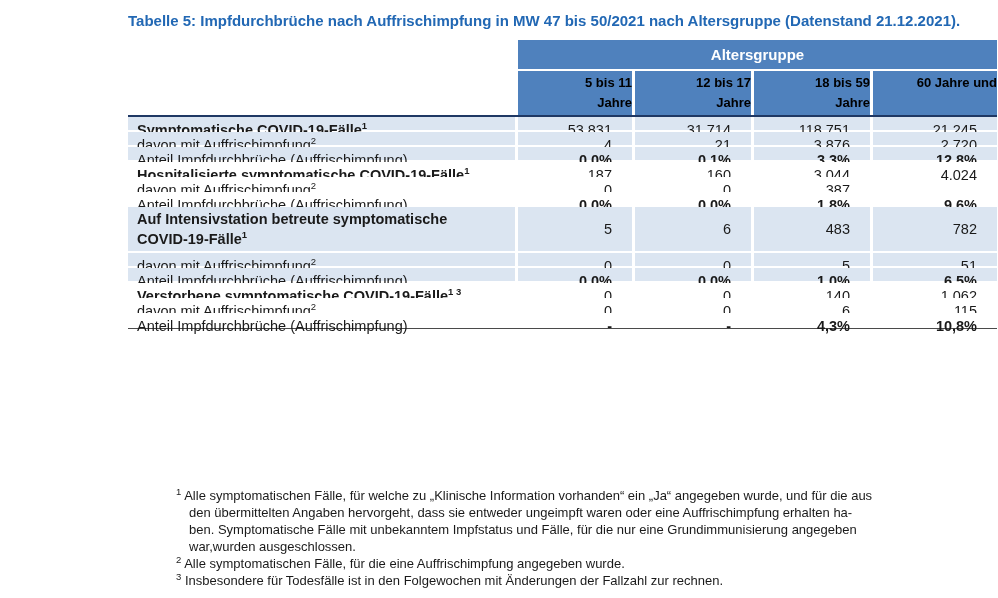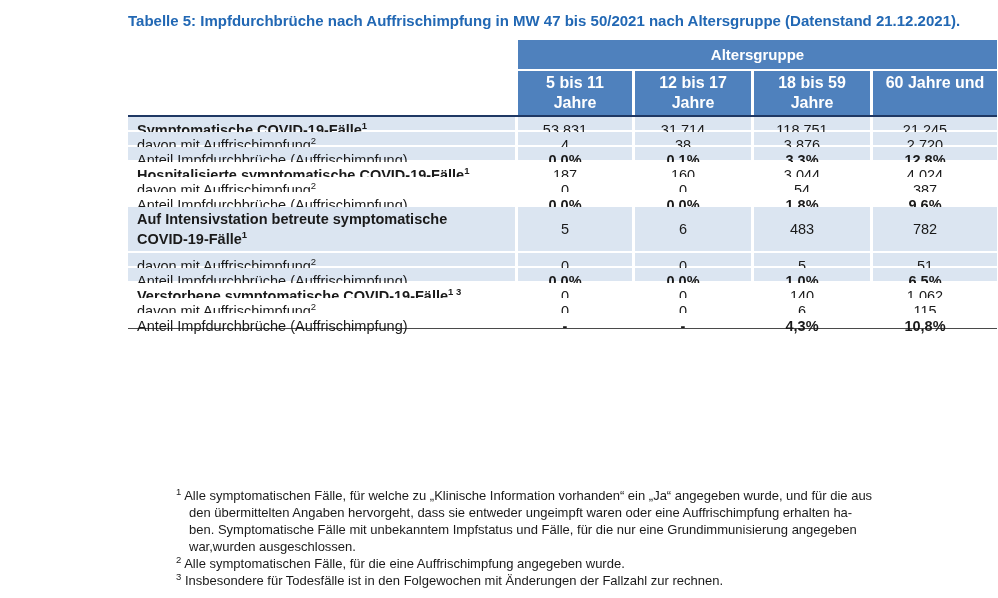--- a/index.html
+++ b/index.html
@@ -12,32 +12,32 @@
 
   .tbl { position:absolute; left:128px; top:40px; width:869px; }
   .grid { display:grid; grid-template-columns:387px 114px 116px 116px 124px; column-gap:3px; }
 
   
   .band-row { margin-bottom:2px; }
   .band { grid-column:2 / 6; background:#4F81BD; height:29px; line-height:29px;
           text-align:center; color:#fff; font-weight:bold; font-size:15px; }
 
   
-  .hcell { background:#4F81BD; color:#ffffff; font-weight:bold; font-size:16px;
-           text-align:center; height:44px; padding-top:2px; }
+  .hcell { background:#4F81BD; color:#000000; font-weight:bold; font-size:13px;
+           text-align:right; height:44px; padding-top:2px; }
   .hcell span { display:block; line-height:20px; }
 
   
   .tbody { border-top:2px solid #1F3864; border-bottom:1px solid #4a4a4a; }
   .cell { height:15px; line-height:27px; font-size:14.5px;
           border-bottom:2px solid #ffffff; background:#ffffff; }
   .r.blue .cell { background:#DBE5F1; }
   .lbl { text-align:left; padding-left:9px; white-space:nowrap; overflow:visible; }
   .indent .lbl { }
-  .val { text-align:center; padding-right:20px; }
+  .val { text-align:right; padding-right:20px; }
   .blk .lbl { font-weight:bold; }
   .pv .val  { font-weight:bold; }
   sup { font-size:9.5px; vertical-align:super; line-height:0; }
 
   
   .tall .cell { height:46px; }
   .tall .lbl { white-space:normal; line-height:20px; padding-top:2px; padding-right:30px; }
   .tall .val { line-height:44px; }
 
   
@@ -84,21 +84,21 @@
         <div class="cell lbl"><span>Symptomatische COVID-19-Fälle</span><sup>1</sup></div>
         <div class="cell val">53.831</div>
         <div class="cell val">31.714</div>
         <div class="cell val">118.751</div>
         <div class="cell val">21.245</div>
       </div>
 
       <div class="grid r blue indent">
         <div class="cell lbl"><span>davon mit Auffrischimpfung</span><sup>2</sup></div>
         <div class="cell val">4</div>
-        <div class="cell val">38</div>
+        <div class="cell val">21</div>
         <div class="cell val">3.876</div>
         <div class="cell val">2.720</div>
       </div>
 
       <div class="grid r blue indent pv">
         <div class="cell lbl"><span>Anteil Impfdurchbrüche (Auffrischimpfung)</span><sup></sup></div>
         <div class="cell val">0,0%</div>
         <div class="cell val">0,1%</div>
         <div class="cell val">3,3%</div>
         <div class="cell val">12,8%</div>
@@ -109,21 +109,20 @@
         <div class="cell val">187</div>
         <div class="cell val">160</div>
         <div class="cell val">3.044</div>
         <div class="cell val">4.024</div>
       </div>
 
       <div class="grid r white indent">
         <div class="cell lbl"><span>davon mit Auffrischimpfung</span><sup>2</sup></div>
         <div class="cell val">0</div>
         <div class="cell val">0</div>
-        <div class="cell val">54</div>
         <div class="cell val">387</div>
       </div>
 
       <div class="grid r white indent pv">
         <div class="cell lbl"><span>Anteil Impfdurchbrüche (Auffrischimpfung)</span><sup></sup></div>
         <div class="cell val">0,0%</div>
         <div class="cell val">0,0%</div>
         <div class="cell val">1,8%</div>
         <div class="cell val">9,6%</div>
       </div>

